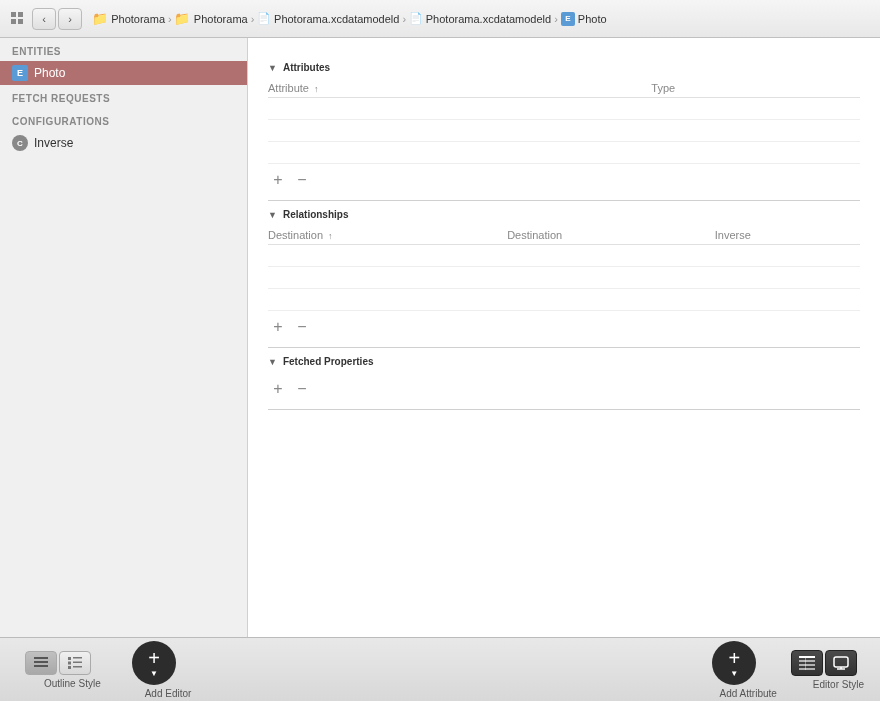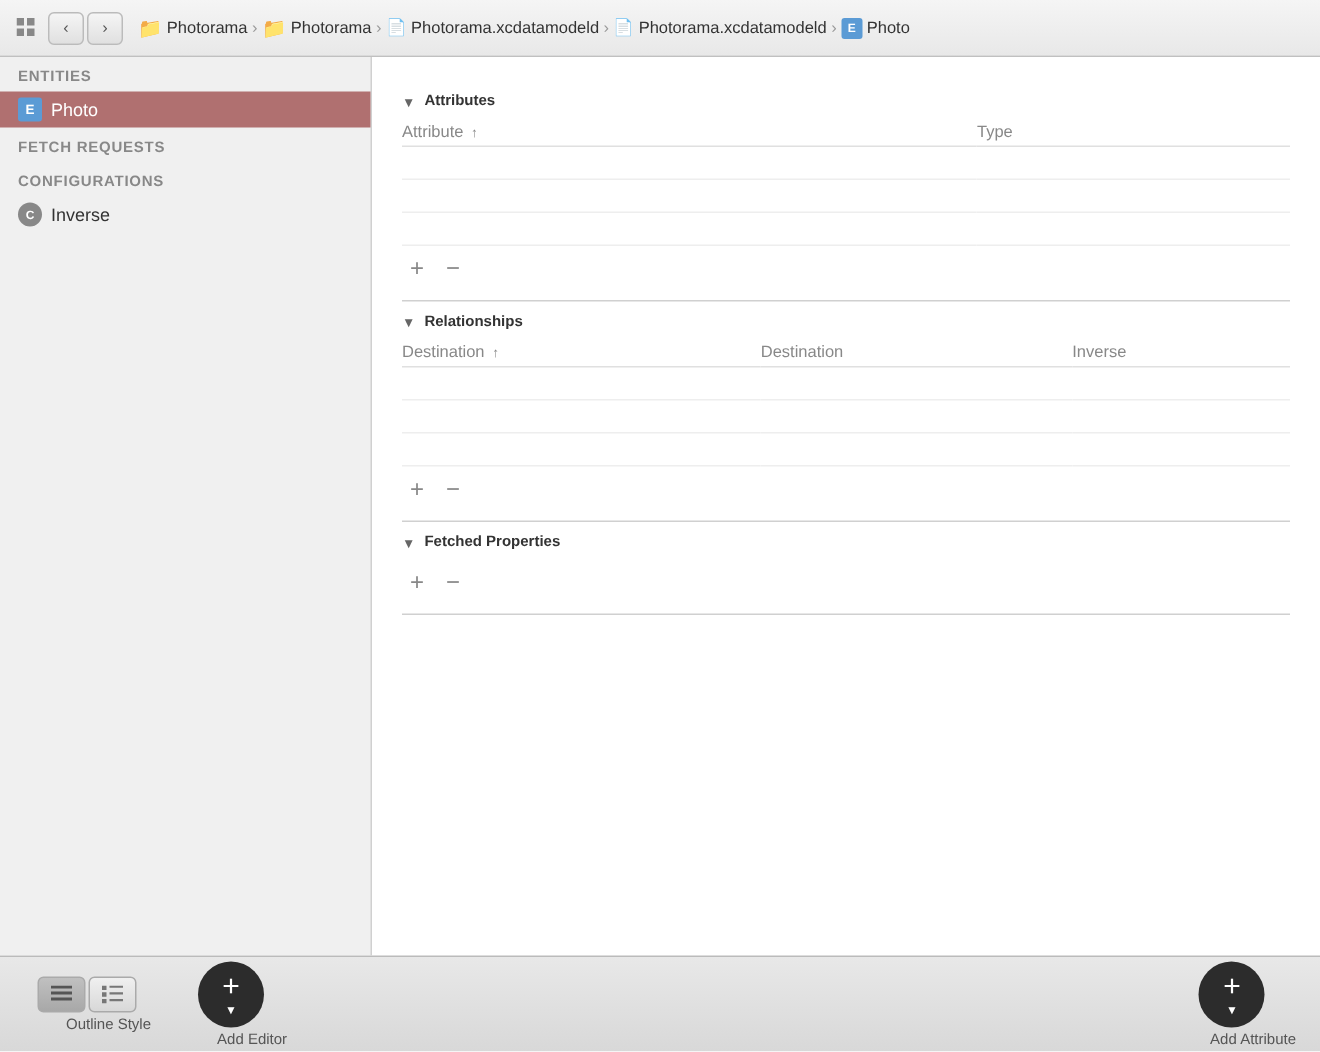--- a/index.html
+++ b/index.html
@@ -447,14 +447,35 @@
     <div class="toolbar-group">
       <div class="add-btn">
         <div class="add-btn-inner">
           <span class="add-btn-plus">+</span>
           <span class="add-btn-arrow">▼</span>
         </div>
       </div>
       <span class="toolbar-label">Add Attribute</span>
     </div>
 
+    <div class="toolbar-group">
+      <div class="editor-style-btns">
+        <button class="editor-btn">
+          <svg width="16" height="14" viewBox="0 0 16 14">
+            <rect x="0" y="0" width="16" height="2" fill="white"></rect>
+            <rect x="0" y="4" width="16" height="2" fill="white" opacity="0.6"></rect>
+            <rect x="0" y="8" width="16" height="2" fill="white" opacity="0.6"></rect>
+            <rect x="0" y="12" width="16" height="2" fill="white" opacity="0.6"></rect>
+            <rect x="6" y="0" width="1" height="14" fill="white" opacity="0.4"></rect>
+          </svg>
+        </button>
+        <button class="editor-btn">
+          <svg width="16" height="14" viewBox="0 0 16 14">
+            <rect x="1" y="1" width="14" height="10" rx="2" fill="none" stroke="white" stroke-width="1.5"></rect>
+            <line x1="8" y1="11" x2="8" y2="13" stroke="white" stroke-width="1.5"></line>
+            <line x1="4" y1="13" x2="12" y2="13" stroke="white" stroke-width="1.5"></line>
+          </svg>
+        </button>
+      </div>
+      <span class="toolbar-label">Editor Style</span>
+    </div>
   </div>
 </div>
 
 </body></html>

